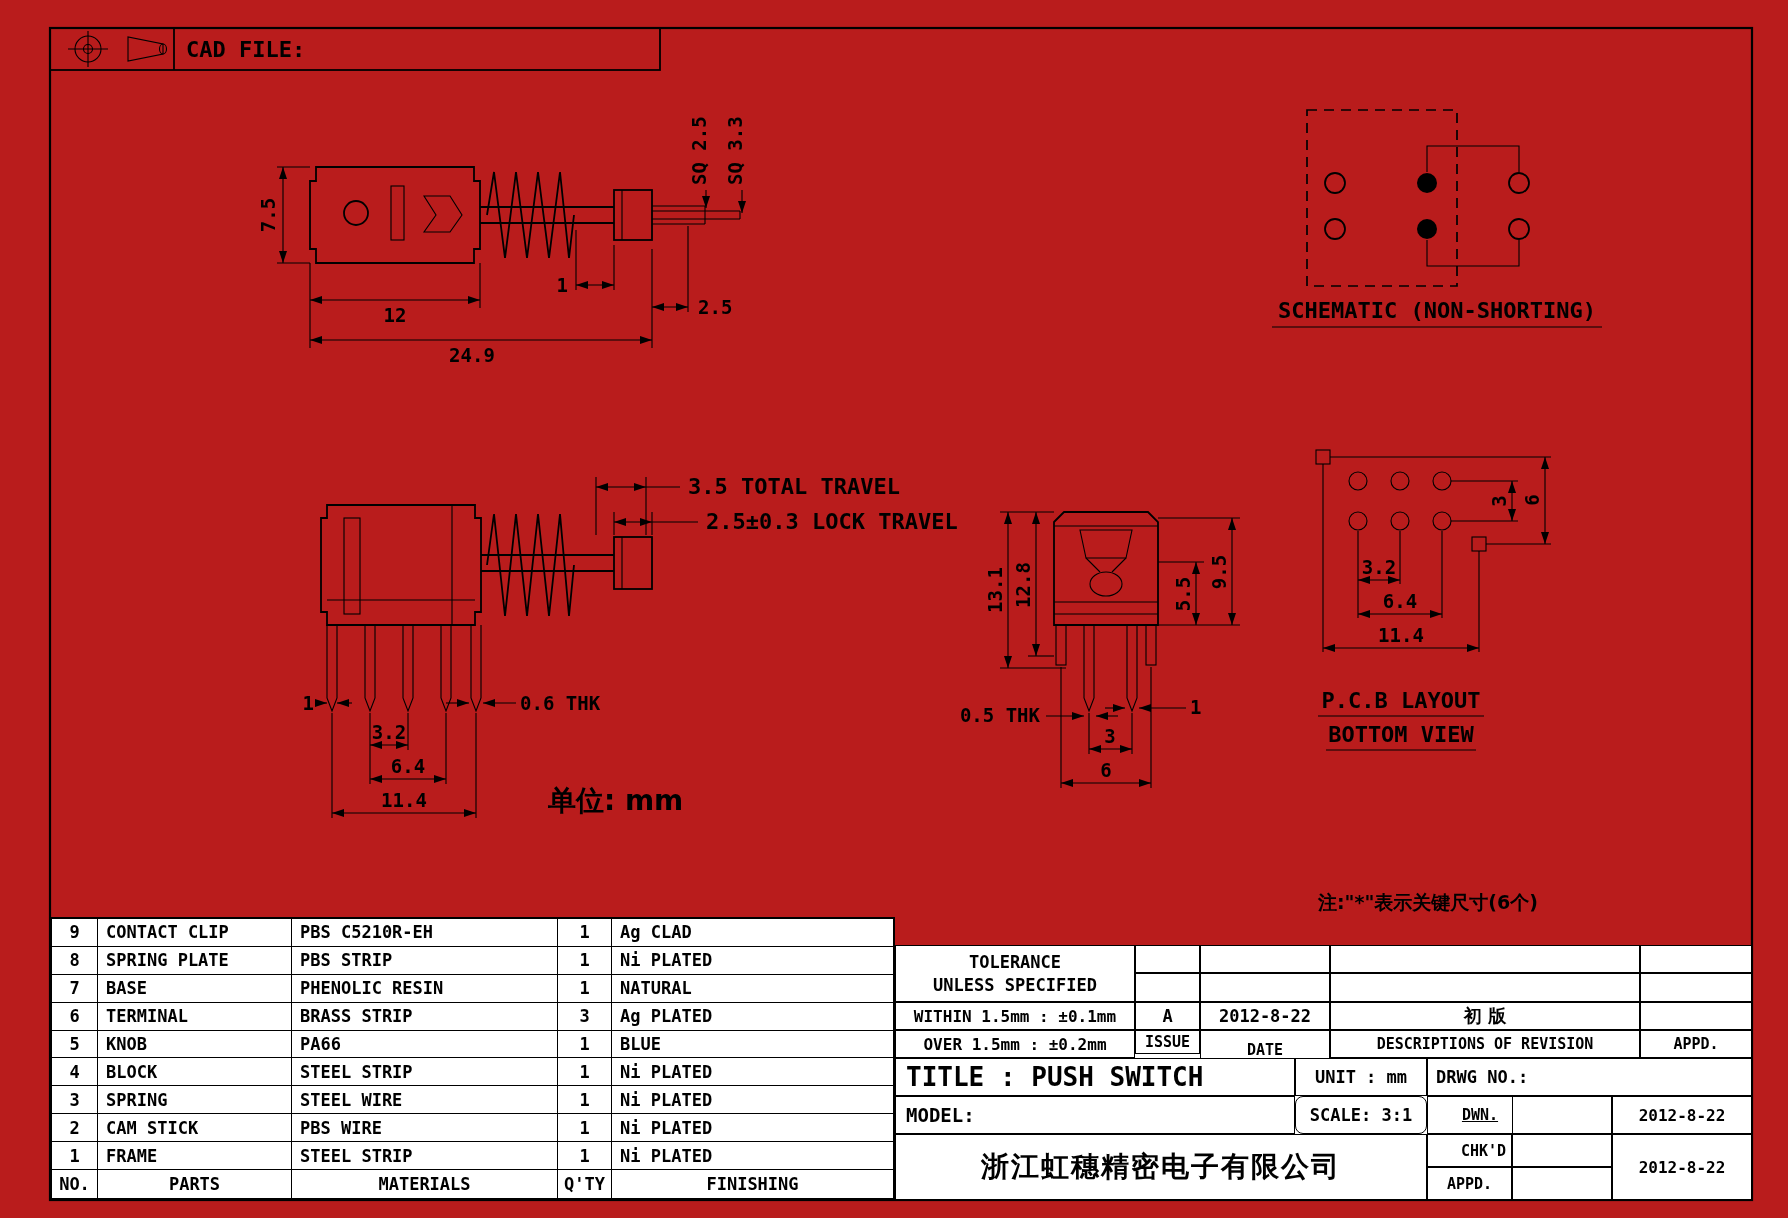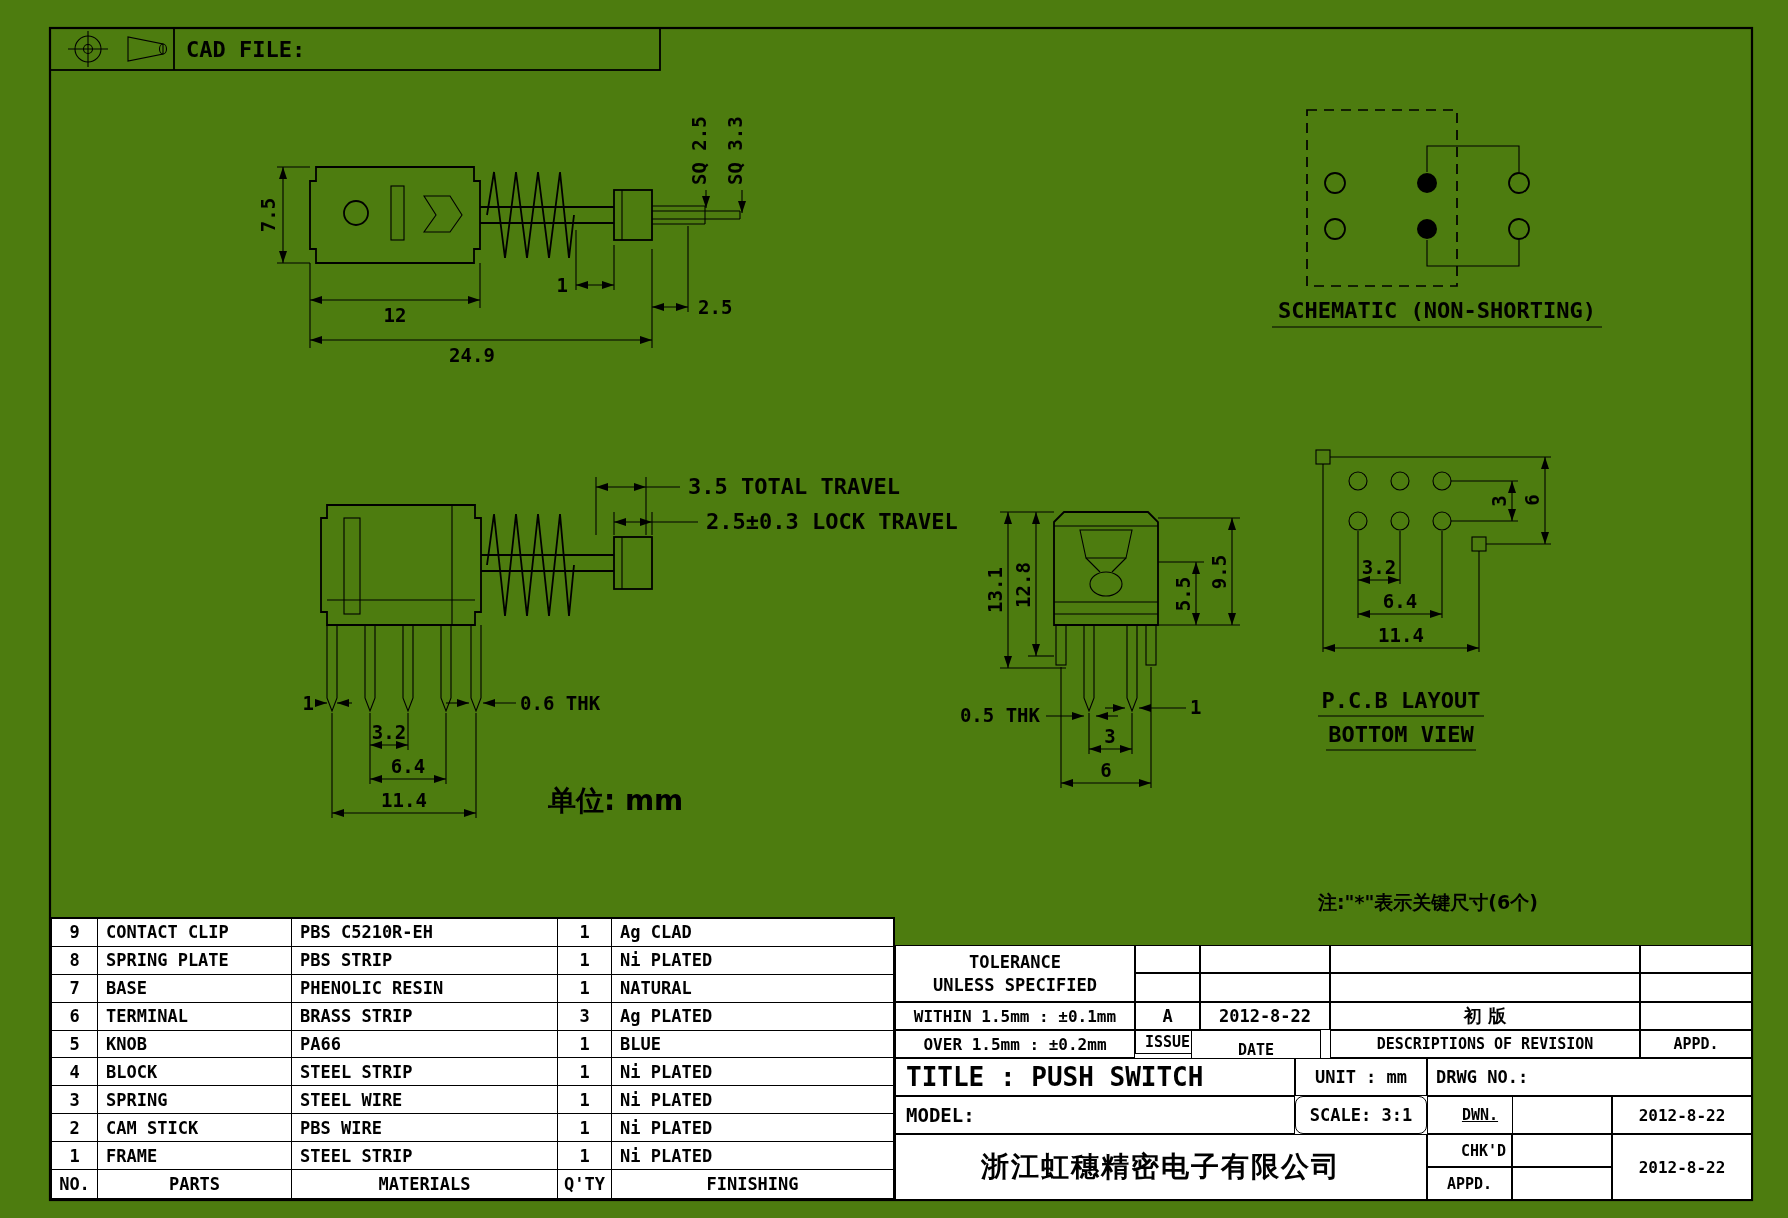--- a/index.html
+++ b/index.html
@@ -1,17 +1,17 @@
 <!DOCTYPE html>
 <html><head>
 <meta charset="utf-8">
 <style>
   *{margin:0;padding:0;box-sizing:border-box;}
   html,body{background:#e8e8e8;}
-  .page{position:relative;width:1788px;height:1218px;background:#4d7c0f;overflow:hidden;
+  .page{position:relative;width:1788px;height:1218px;background:#b91c1c;overflow:hidden;
         font-family:"DejaVu Sans Mono","Liberation Mono",monospace;color:#000;}
   svg.art{position:absolute;left:0;top:0;}
   
   .ln{stroke:#000;stroke-width:1.8;fill:none;}
   .ln2{stroke:#000;stroke-width:2.2;fill:none;}
   .th{stroke:#000;stroke-width:1.1;fill:none;}
   .dim{stroke:#000;stroke-width:1.1;fill:none;}
   .dsh{stroke:#000;stroke-width:1.7;fill:none;stroke-dasharray:10 7;}
   text{fill:#000;}
   .dt{font:bold 19px "DejaVu Sans Mono",monospace;}
@@ -335,21 +335,21 @@
     <div class="tb" style="left:745px;top:28px;width:112px;height:29px;"></div>
 
     <div class="tb" style="left:0;top:57px;width:240px;height:28px;font-size:16px;">WITHIN 1.5mm : ±0.1mm</div>
     <div class="tb" style="left:240px;top:57px;width:65px;height:28px;font-size:17px;">A</div>
     <div class="tb" style="left:305px;top:57px;width:130px;height:28px;font-size:17px;">2012-8-22</div>
     <div class="tb cjk" style="left:435px;top:57px;width:310px;height:28px;font-size:18px;">初 版</div>
     <div class="tb" style="left:745px;top:57px;width:112px;height:28px;"></div>
 
     <div class="tb" style="left:0;top:85px;width:240px;height:28px;font-size:16px;">OVER 1.5mm : ±0.2mm</div>
     <div class="tb" style="left:240px;top:85px;width:65px;height:24px;font-size:15px;">ISSUE</div>
-    <div class="tb" style="left:296px;top:85px;width:130px;height:39px;font-size:15px;">DATE</div>
+    <div class="tb" style="left:305px;top:85px;width:130px;height:39px;font-size:15px;">DATE</div>
     <div class="tb" style="left:435px;top:85px;width:310px;height:28px;font-size:15px;">DESCRIPTIONS OF REVISION</div>
     <div class="tb" style="left:745px;top:85px;width:112px;height:28px;font-size:15px;">APPD.</div>
 
     <div class="tb left" style="left:0;top:113px;width:400px;height:38px;font-size:26px;padding-left:10px;">TITLE : PUSH SWITCH</div>
     <div class="tb" style="left:400px;top:113px;width:132px;height:38px;font-size:17px;">UNIT :  mm</div>
     <div class="tb left" style="left:532px;top:113px;width:325px;height:38px;font-size:17px;padding-left:8px;">DRWG NO.:</div>
 
     <div class="tb left" style="left:0;top:151px;width:400px;height:38px;font-size:19px;padding-left:10px;">MODEL:</div>
     <div class="tb" style="left:400px;top:151px;width:132px;height:38px;font-size:17px;border-radius:8px;">SCALE:  3:1</div>
     <div class="tb" style="left:532px;top:151px;width:106px;height:38px;font-size:15px;text-decoration:underline;">DWN.</div>

